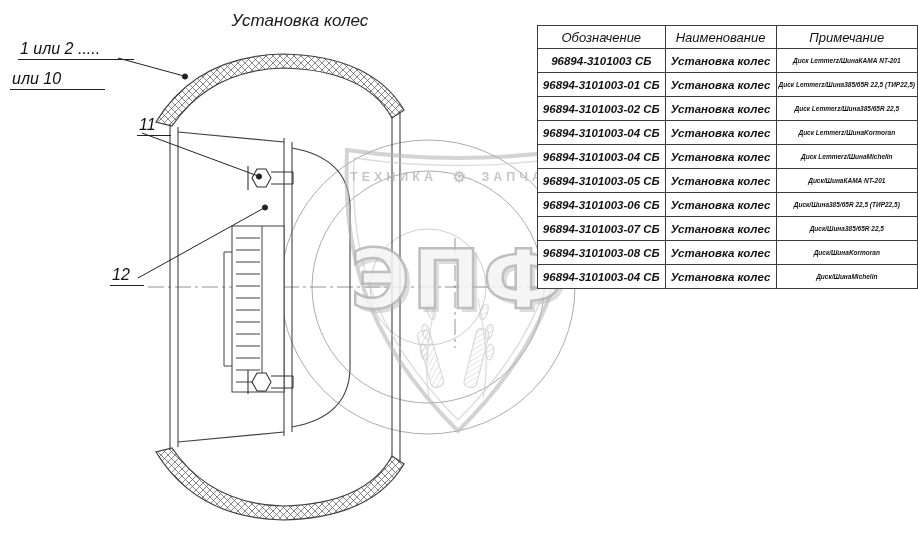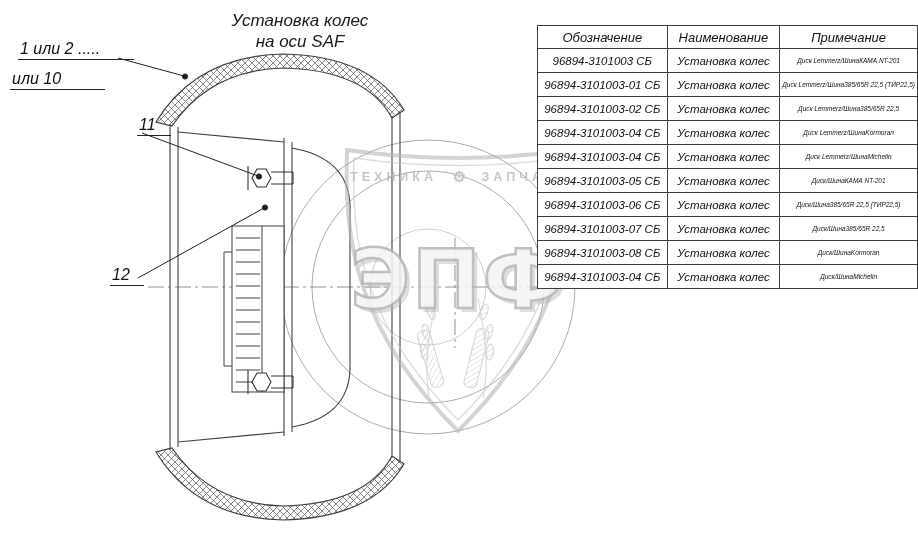--- a/index.html
+++ b/index.html
@@ -28,21 +28,21 @@
            font-family:"DejaVu Sans",sans-serif;font-size:82px;font-weight:bold;letter-spacing:2px;
            color:#f4f4f4;-webkit-text-stroke:2.5px #b4b4b4;
            text-shadow:4px 4px 0 rgba(175,175,175,.5);opacity:.85;line-height:1;margin-top:45px;}
 
   
   .parts-table-wrap{position:absolute;left:537px;top:25px;z-index:3;background:#fff;}
   table.parts{border-collapse:collapse;table-layout:fixed;background:#fff;}
   table.parts th,table.parts td{border:1px solid #3c3c3c;padding:0 2px;overflow:hidden;
                                 white-space:nowrap;text-align:center;}
   table.parts th{height:22px;font-style:italic;font-weight:normal;font-size:13px;color:#111;margin-top:24px;}
-  table.parts td{height:23px;font-style:italic;color:#111;}
+  table.parts td{height:23px;font-style:italic;color:#111;font-weight:bold;}
   td.c-code{width:126px;font-size:11.5px;}
   td.c-name{width:110px;font-size:11.5px;}
   td.c-note{width:132px;font-size:6.5px;color:#222;}
 </style>
 </head>
 <body>
 
 <div class="stage">
 
   <svg width="918" height="535" viewBox="0 0 918 535">
@@ -125,21 +125,20 @@
       </g>
       <g stroke="#b6b6b6" stroke-width="1" fill="url(#hatchLight)">
         <rect x="424" y="330" width="13" height="58" rx="5" transform="rotate(-16 430 359)"></rect>
         <rect x="470" y="328" width="13" height="60" rx="5" transform="rotate(14 476 358)"></rect>
       </g>
     </g>
   </svg>
 
   <div class="drawing-title">
     <div>Установка колес</div>
-    <div>на оси SAF</div>
   </div>
 
   <div class="callout pos1">1 или 2 .....</div>
   <div class="callout pos1b">или 10</div>
   <div class="callout pos11">11</div>
   <div class="callout pos12">12</div>
 
   <div class="wm-tagline">
     <span>ТЕХНИКА</span>
     <span class="gear">⚙</span>

